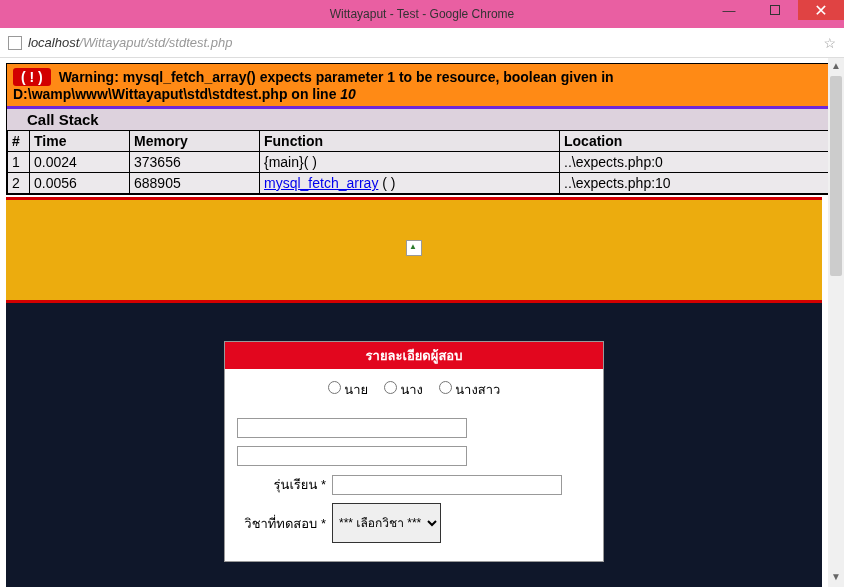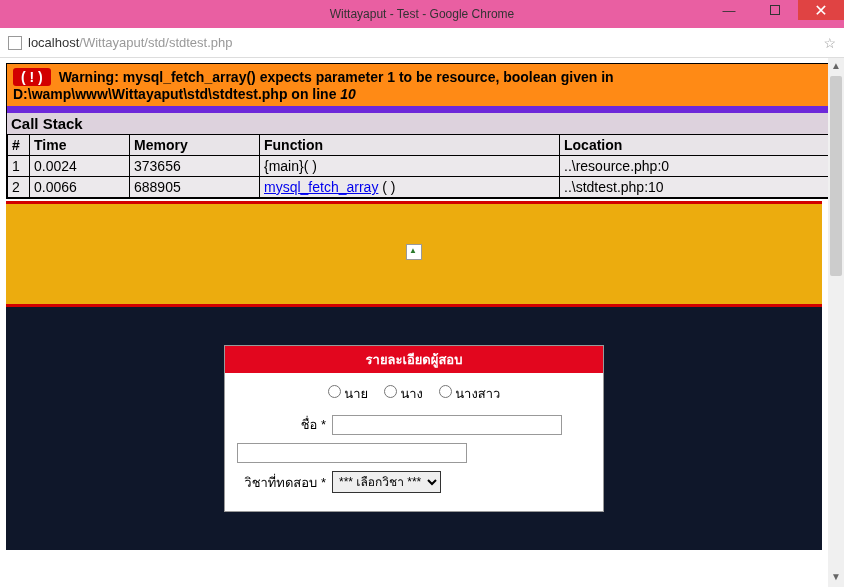--- a/index.html
+++ b/index.html
@@ -7,65 +7,65 @@
     
     .window-titlebar { background: #e95fa2; height: 28px; display: flex; align-items: center; justify-content: center; position: relative; }
     .window-title { color: #333; font-size: 12px; }
     .window-controls { position: absolute; right: 0; top: 0; display: flex; }
     .win-btn { width: 46px; height: 20px; display: flex; align-items: center; justify-content: center; font-size: 13px; }
     .win-btn.min { color: #333; }
     .win-btn.close { background: #e04343; color: #fff; font-size: 16px; }
     
     .addressbar { background: #fff; height: 30px; display: flex; align-items: center; padding: 0 8px; border-bottom: 1px solid #ddd; }
     .page-icon { width: 14px; height: 14px; border: 1px solid #999; margin-right: 6px; display: inline-block; }
-    .url-text { font-size: 13px; }
+    .url-text { font-size: 13px; font-style: italic; }
     .url-domain { color: #333; }
     .url-path { color: #999; }
     .addr-right { margin-left: auto; color: #999; font-size: 14px; }
     
     .content { background: #fff; height: 529px; overflow-y: auto; padding: 5px 6px 0 6px; position: relative; }
     .scrollbar-track { position: absolute; right: 0; top: 0; width: 16px; height: 100%; background: #f0f0f0; }
     .scrollbar-thumb { position: absolute; right: 2px; top: 18px; width: 12px; height: 200px; background: #ccc; border-radius: 2px; }
     .scrollbar-arrow { position: absolute; right: 3px; width: 10px; height: 14px; color: #666; font-size: 10px; text-align: center; }
     .scrollbar-arrow.up { top: 2px; }
     .scrollbar-arrow.down { bottom: 2px; }
     
     .error-box { background: #ff8a15; border: 1px solid #000; }
     .error-header { padding: 4px 6px; font-weight: bold; font-size: 14px; }
     .error-icon { display: inline-block; background: #d20000; color: #fff; border-radius: 3px; padding: 1px 8px; font-weight: bold; margin-right: 4px; }
     .error-line { font-style: italic; }
     
-    .callstack-title { background: #ddd2dd; font-weight: bold; font-size: 15px; padding: 2px 4px; border-top: 7px solid #6d28d9; }
+    .callstack-title { background: #ddd2dd; font-weight: bold; font-size: 15px; padding: 2px 20px; border-top: 3px solid #6d28d9; }
     
     table.callstack { width: 100%; border-collapse: collapse; font-size: 14px; }
     table.callstack th, table.callstack td { border: 1px solid #000; padding: 2px 4px; text-align: left; }
     table.callstack th { background: #e8e4e8; font-weight: bold; }
     table.callstack td { background: #ece9ec; }
     .col-num { width: 22px; text-align: center; }
     .col-time { width: 100px; text-align: center; }
     .col-mem { width: 130px; text-align: right; }
     .col-func { width: 300px; }
     .func-link { color: #0000ee; text-decoration: underline; }
     
     .yellow-section { background: #ecac0e; margin: 2px 0 0 0; margin-right: 16px; border-top: 3px solid #d20000; padding: 40px 0; text-align: center; }
     .broken-img { display: inline-block; width: 16px; height: 16px; background: #fff; border: 1px solid #999; position: relative; }
     .broken-img::after { content: '▲'; color: #2b7a2b; font-size: 8px; position: absolute; left: 2px; top: 1px; }
     
     .yellow-section2 { background: #0f172a; margin-right: 16px; border-top: 3px solid #d20000; padding: 38px 0; display: flex; justify-content: center; }
     
     .form-box { background: #fff; width: 380px; border: 1px solid #999; }
     .form-header { background: #e2061e; color: #fff; text-align: center; font-weight: bold; padding: 3px 0; font-size: 13px; }
     .form-body { padding: 10px 12px; }
-    .radio-row { text-align: center; margin-bottom: 10px; font-size: 13px; }
+    .radio-row { text-align: center; margin-bottom: 18px; font-size: 13px; }
     .radio-row label { margin: 0 6px; }
     .form-row { display: flex; align-items: center; margin-bottom: 8px; font-size: 13px; }
     .form-label { width: 95px; text-align: right; padding-right: 6px; }
     .form-input { flex: 1; }
     .form-input input[type=text] { width: 230px; height: 20px; border: 1px solid #999; padding: 0 3px; font-size: 12px; }
-    .form-input select { height: 22px; border: 1px solid #333; font-size: 12px; padding: 0 2px; }
+    .form-input select { height: 40px; border: 1px solid #333; font-size: 12px; padding: 0 2px; }
     .btn-row { text-align: center; margin-top: 6px; }
     .btn-row button { padding: 3px 10px; font-size: 12px; border: 1px solid #888; background: linear-gradient(#fdfdfd,#e6e6e6); margin: 0 2px; cursor: pointer; }
   </style>
 </head>
 <body>
 
 <div class="window-titlebar">
   <span class="window-title">Wittayaput - Test - Google Chrome</span>
   <div class="window-controls">
     <div class="win-btn min">—</div>
@@ -99,51 +99,54 @@
         <th class="col-time">Time</th>
         <th class="col-mem">Memory</th>
         <th class="col-func">Function</th>
         <th>Location</th>
       </tr>
       <tr>
         <td class="col-num">1</td>
         <td class="col-time">0.0024</td>
         <td class="col-mem">373656</td>
         <td class="col-func">{main}( )</td>
-        <td>..\resource.php:0</td>
+        <td>..\expects.php:0</td>
       </tr>
       <tr>
         <td class="col-num">2</td>
-        <td class="col-time">0.0066</td>
+        <td class="col-time">0.0056</td>
         <td class="col-mem">688905</td>
         <td class="col-func"><a href="#" class="func-link">mysql_fetch_array</a><span> ( )</span></td>
-        <td>..\stdtest.php:10</td>
+        <td>..\expects.php:10</td>
       </tr>
     </tbody>
       </table>
   </div>
 
   <div class="yellow-section">
     <span class="broken-img"></span>
   </div>
 
   <div class="yellow-section2">
     <div class="form-box">
       <div class="form-header">รายละเอียดผู้สอบ</div>
       <div class="form-body">
         <div class="radio-row">
           <label><input type="radio" name="t" style=""> <span>นาย</span></label>
           <label><input type="radio" name="t" style=""> <span>นาง</span></label>
           <label><input type="radio" name="t" style=""> <span>นางสาว</span></label>
         </div>
         <div class="form-row">
-          <div class="form-label">ชื่อ *</div>
           <div class="form-input"><input type="text" style=""></div>
         </div>
         <div class="form-row">
+          <div class="form-input"><input type="text" style=""></div>
+        </div>
+        <div class="form-row">
+          <div class="form-label">รุ่นเรียน *</div>
           <div class="form-input"><input type="text" style=""></div>
         </div>
         <div class="form-row">
           <div class="form-label">วิชาที่ทดสอบ *</div>
           <div class="form-input"><select><option>*** เลือกวิชา ***</option></select></div>
         </div>
       </div>
     </div>
   </div>
 

